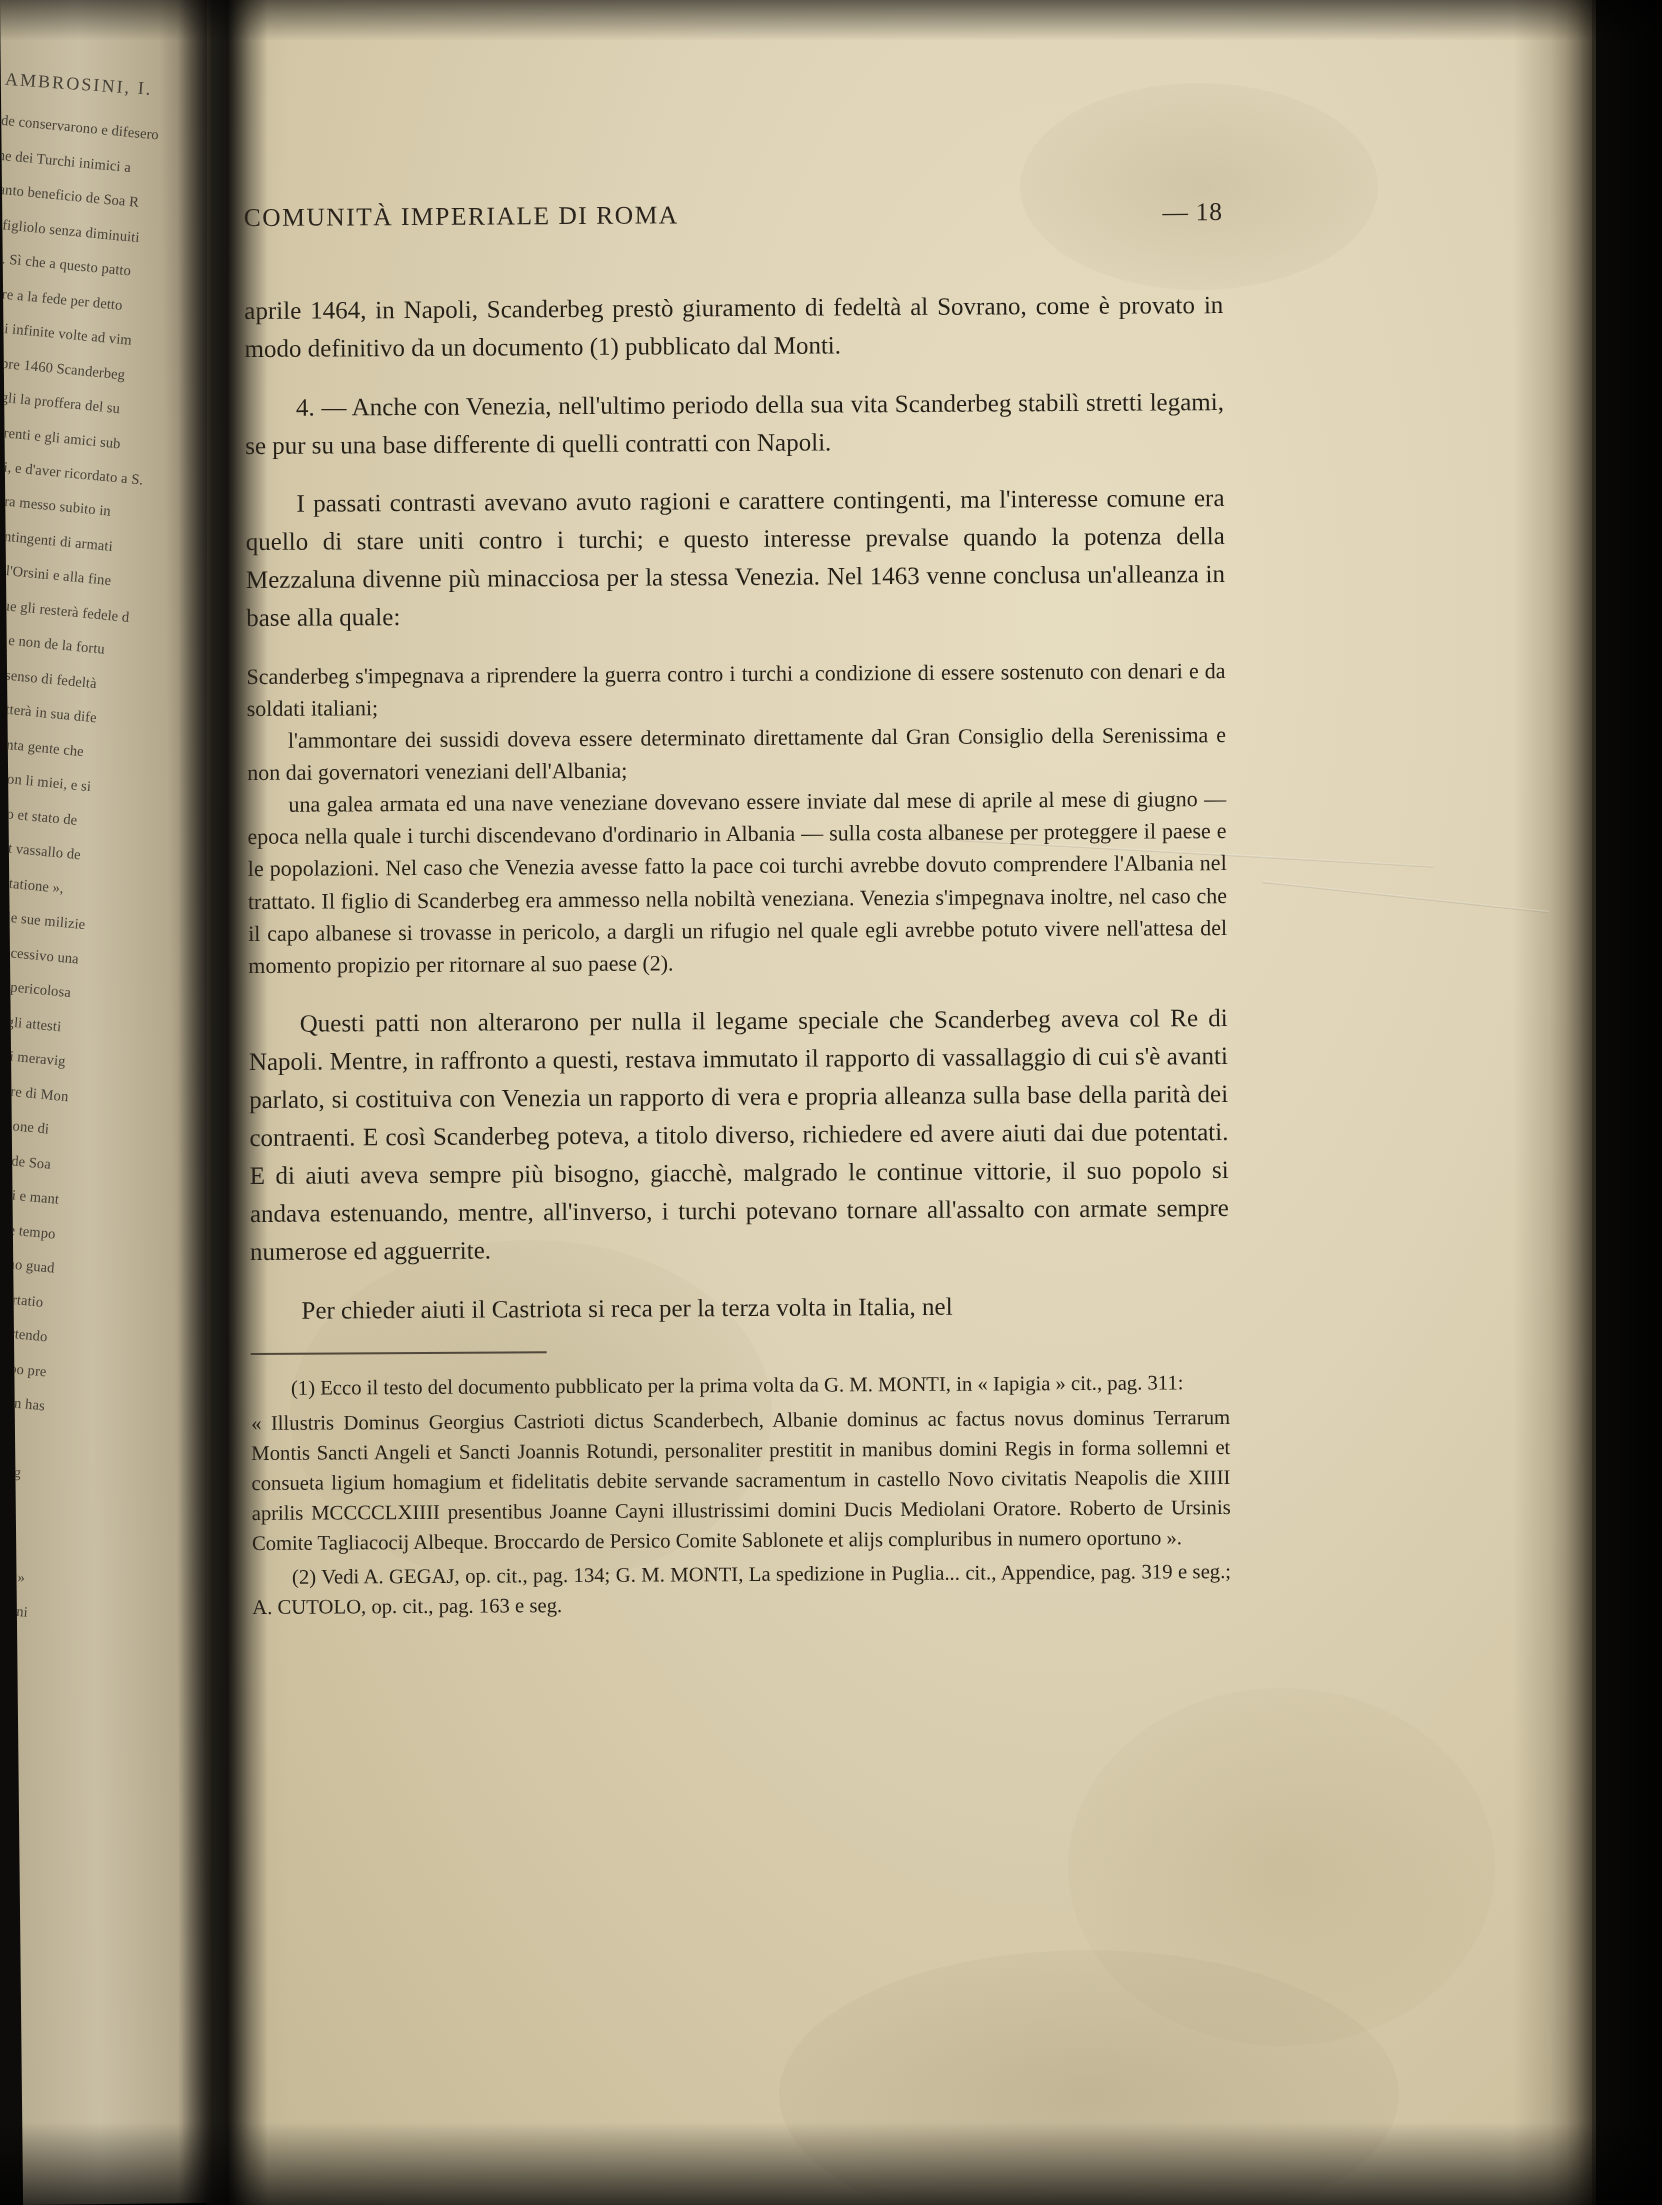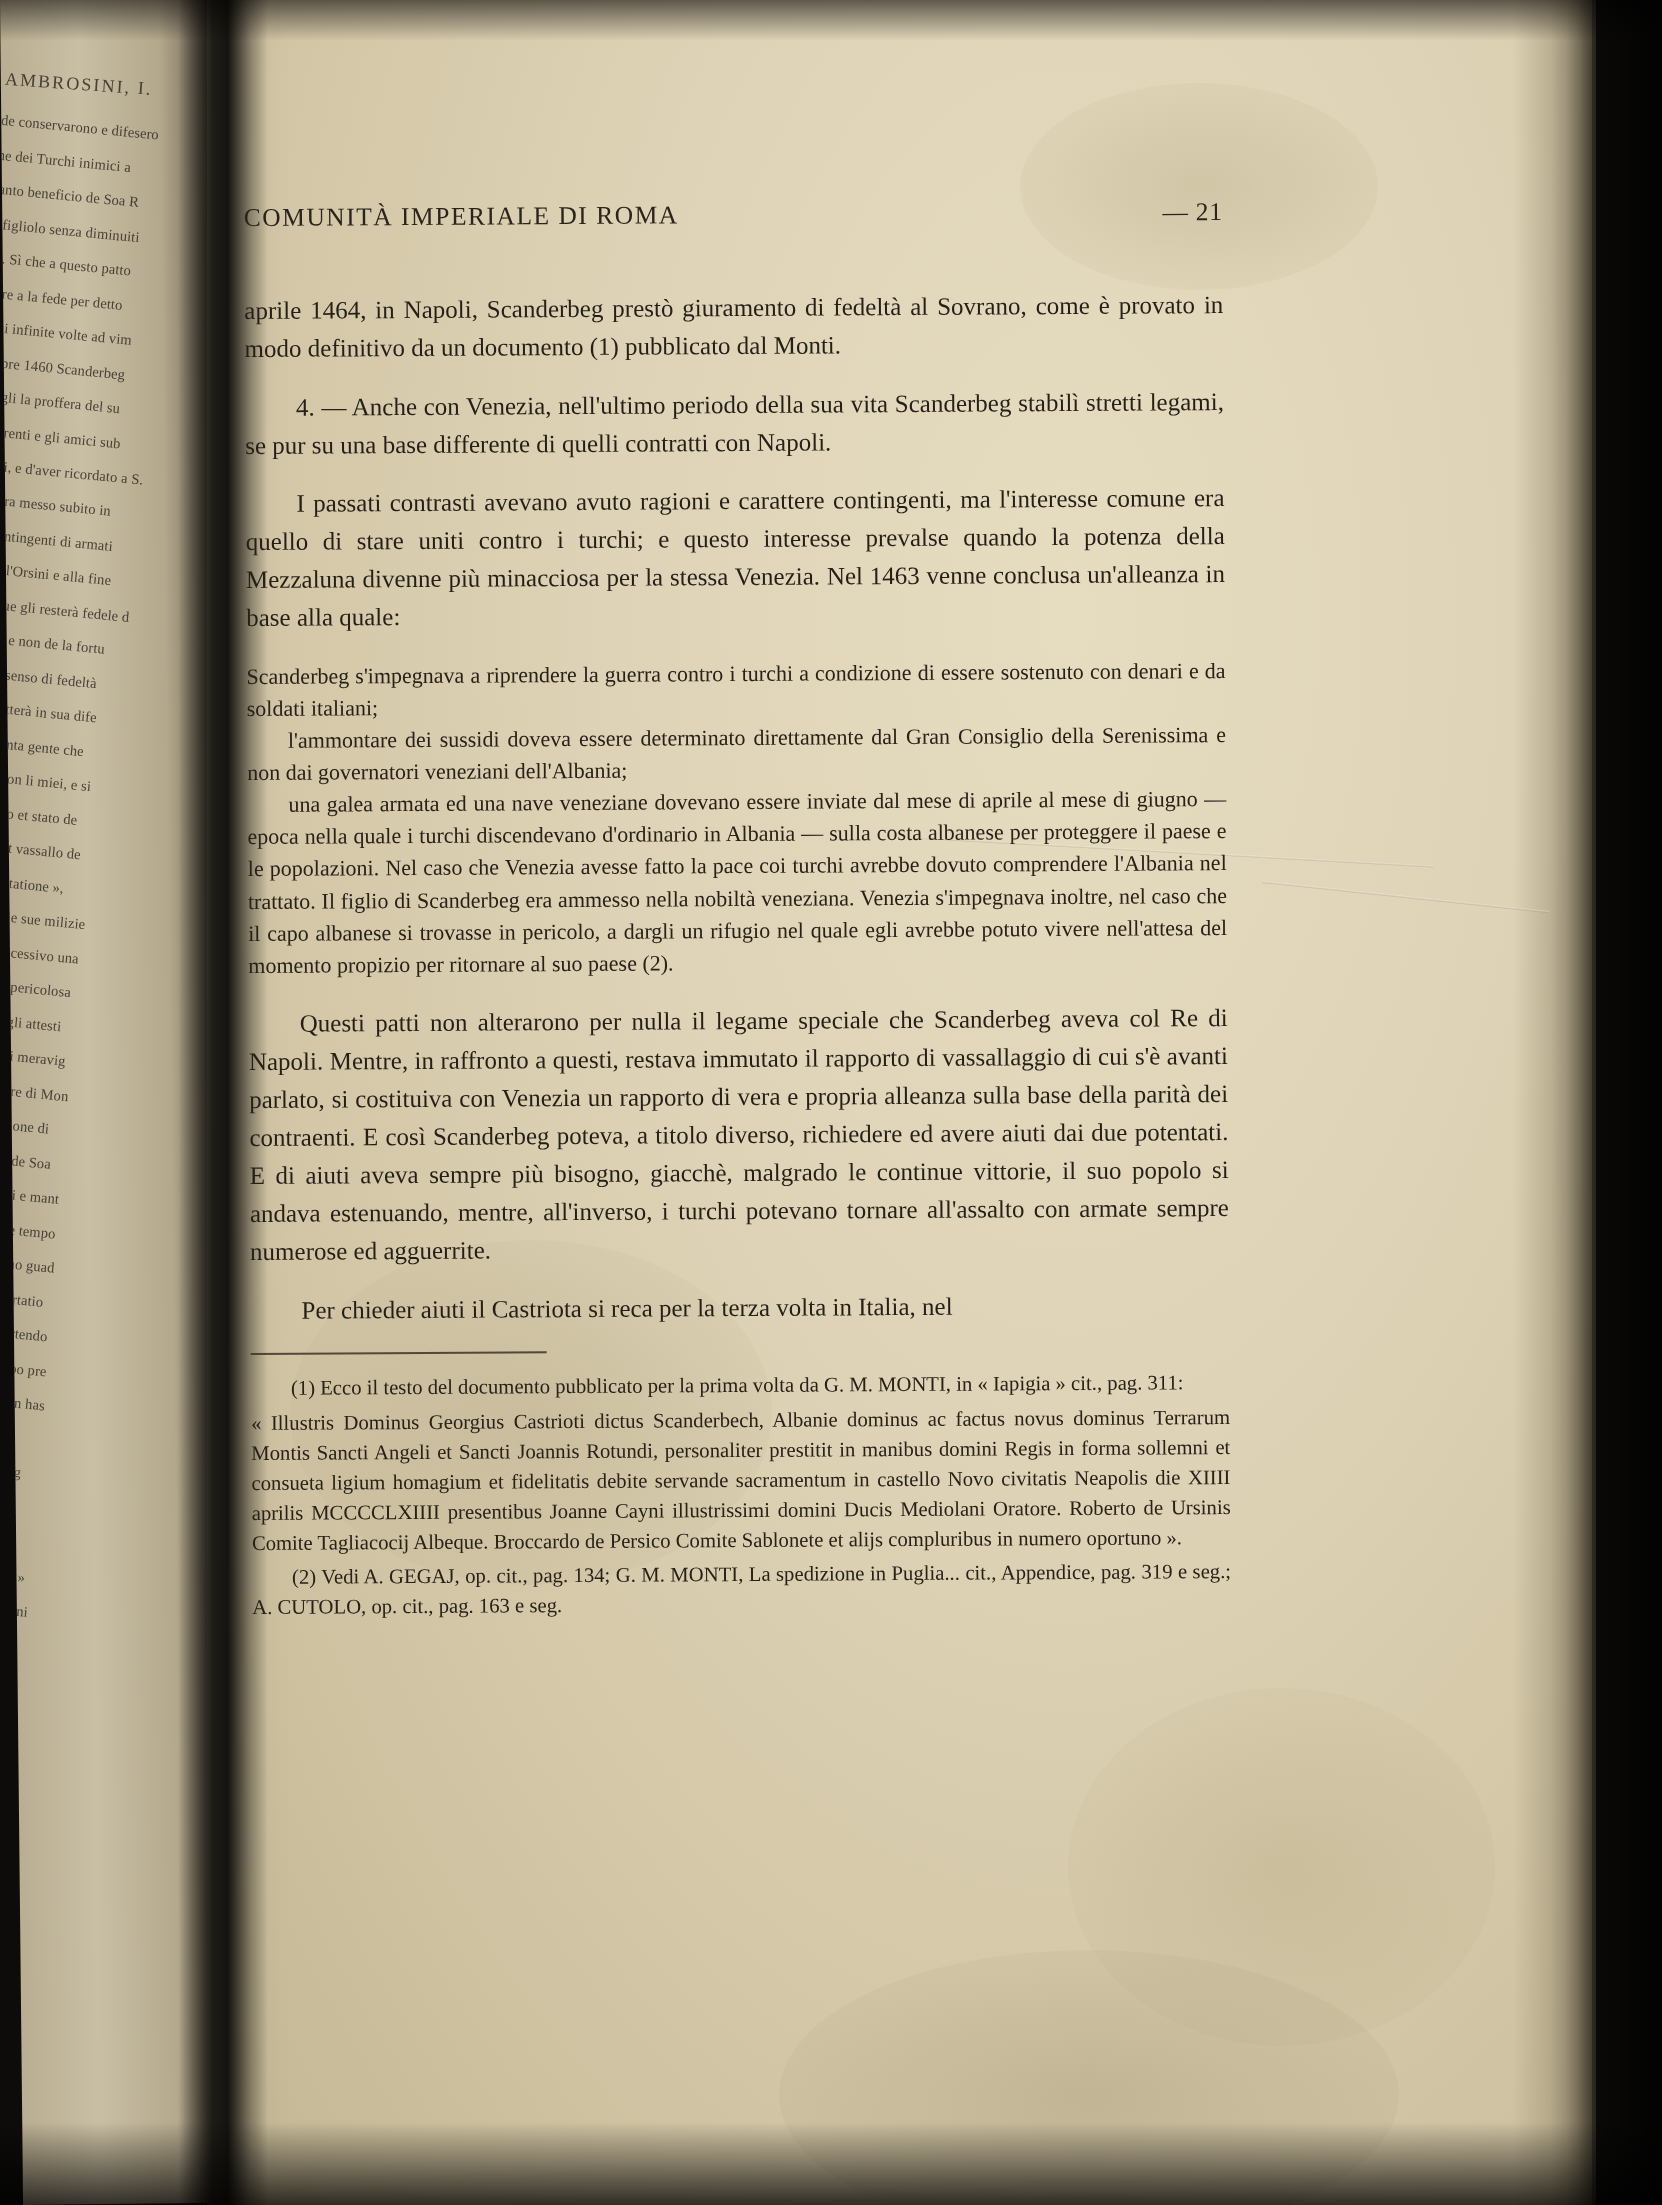--- a/index.html
+++ b/index.html
@@ -277,21 +277,21 @@
     <div class="stain" style="left:861px; top:1688px; width:427px; height:358px; background:radial-gradient(ellipse at center, rgba(155,140,100,0.20), rgba(155,140,100,0));"></div>
     <div class="stain" style="left:572px; top:1950px; width:620px; height:289px; background:radial-gradient(ellipse at center, rgba(120,108,78,0.20), rgba(120,108,78,0));"></div>
     <div class="crease" style="left:703px; top:851px; width:524px; transform:rotate(3.2deg);"></div>
     <div class="crease" style="left:1054px; top:896px; width:289px; transform:rotate(6deg);"></div>
   </div>
 
   <div class="content">
 
     <div class="runhead">
       <span>COMUNITÀ IMPERIALE DI ROMA</span>
-      <span class="pagenum">— 21</span>
+      <span class="pagenum">— 18</span>
     </div>
 
     <p class="body">aprile 1464, in Napoli, Scanderbeg prestò giuramento di fedeltà al Sovrano, come è provato in modo definitivo da un documento (1) pubblicato dal Monti.</p>
     <p class="body indent">4. — Anche con Venezia, nell'ultimo periodo della sua vita Scanderbeg stabilì stretti legami, se pur su una base differente di quelli contratti con Napoli.</p>
     <p class="body indent">I passati contrasti avevano avuto ragioni e carattere contingenti, ma l'interesse comune era quello di stare uniti contro i turchi; e questo interesse prevalse quando la potenza della Mezzaluna divenne più minacciosa per la stessa Venezia. Nel 1463 venne conclusa un'alleanza in base alla quale:</p>
 
     <div class="quote">
       <p>Scanderbeg s'impegnava a riprendere la guerra contro i turchi a condizione di essere sostenuto con denari e da soldati italiani;</p>
       <p class="q-indent">l'ammontare dei sussidi doveva essere determinato direttamente dal Gran Consiglio della Serenissima e non dai governatori veneziani dell'Albania;</p>
       <p class="q-indent">una galea armata ed una nave veneziane dovevano essere inviate dal mese di aprile al mese di giugno — epoca nella quale i turchi discendevano d'ordinario in Albania — sulla costa albanese per proteggere il paese e le popolazioni. Nel caso che Venezia avesse fatto la pace coi turchi avrebbe dovuto comprendere l'Albania nel trattato. Il figlio di Scanderbeg era ammesso nella nobiltà veneziana. Venezia s'impegnava inoltre, nel caso che il capo albanese si trovasse in pericolo, a dargli un rifugio nel quale egli avrebbe potuto vivere nell'attesa del momento propizio per ritornare al suo paese (2).</p>

